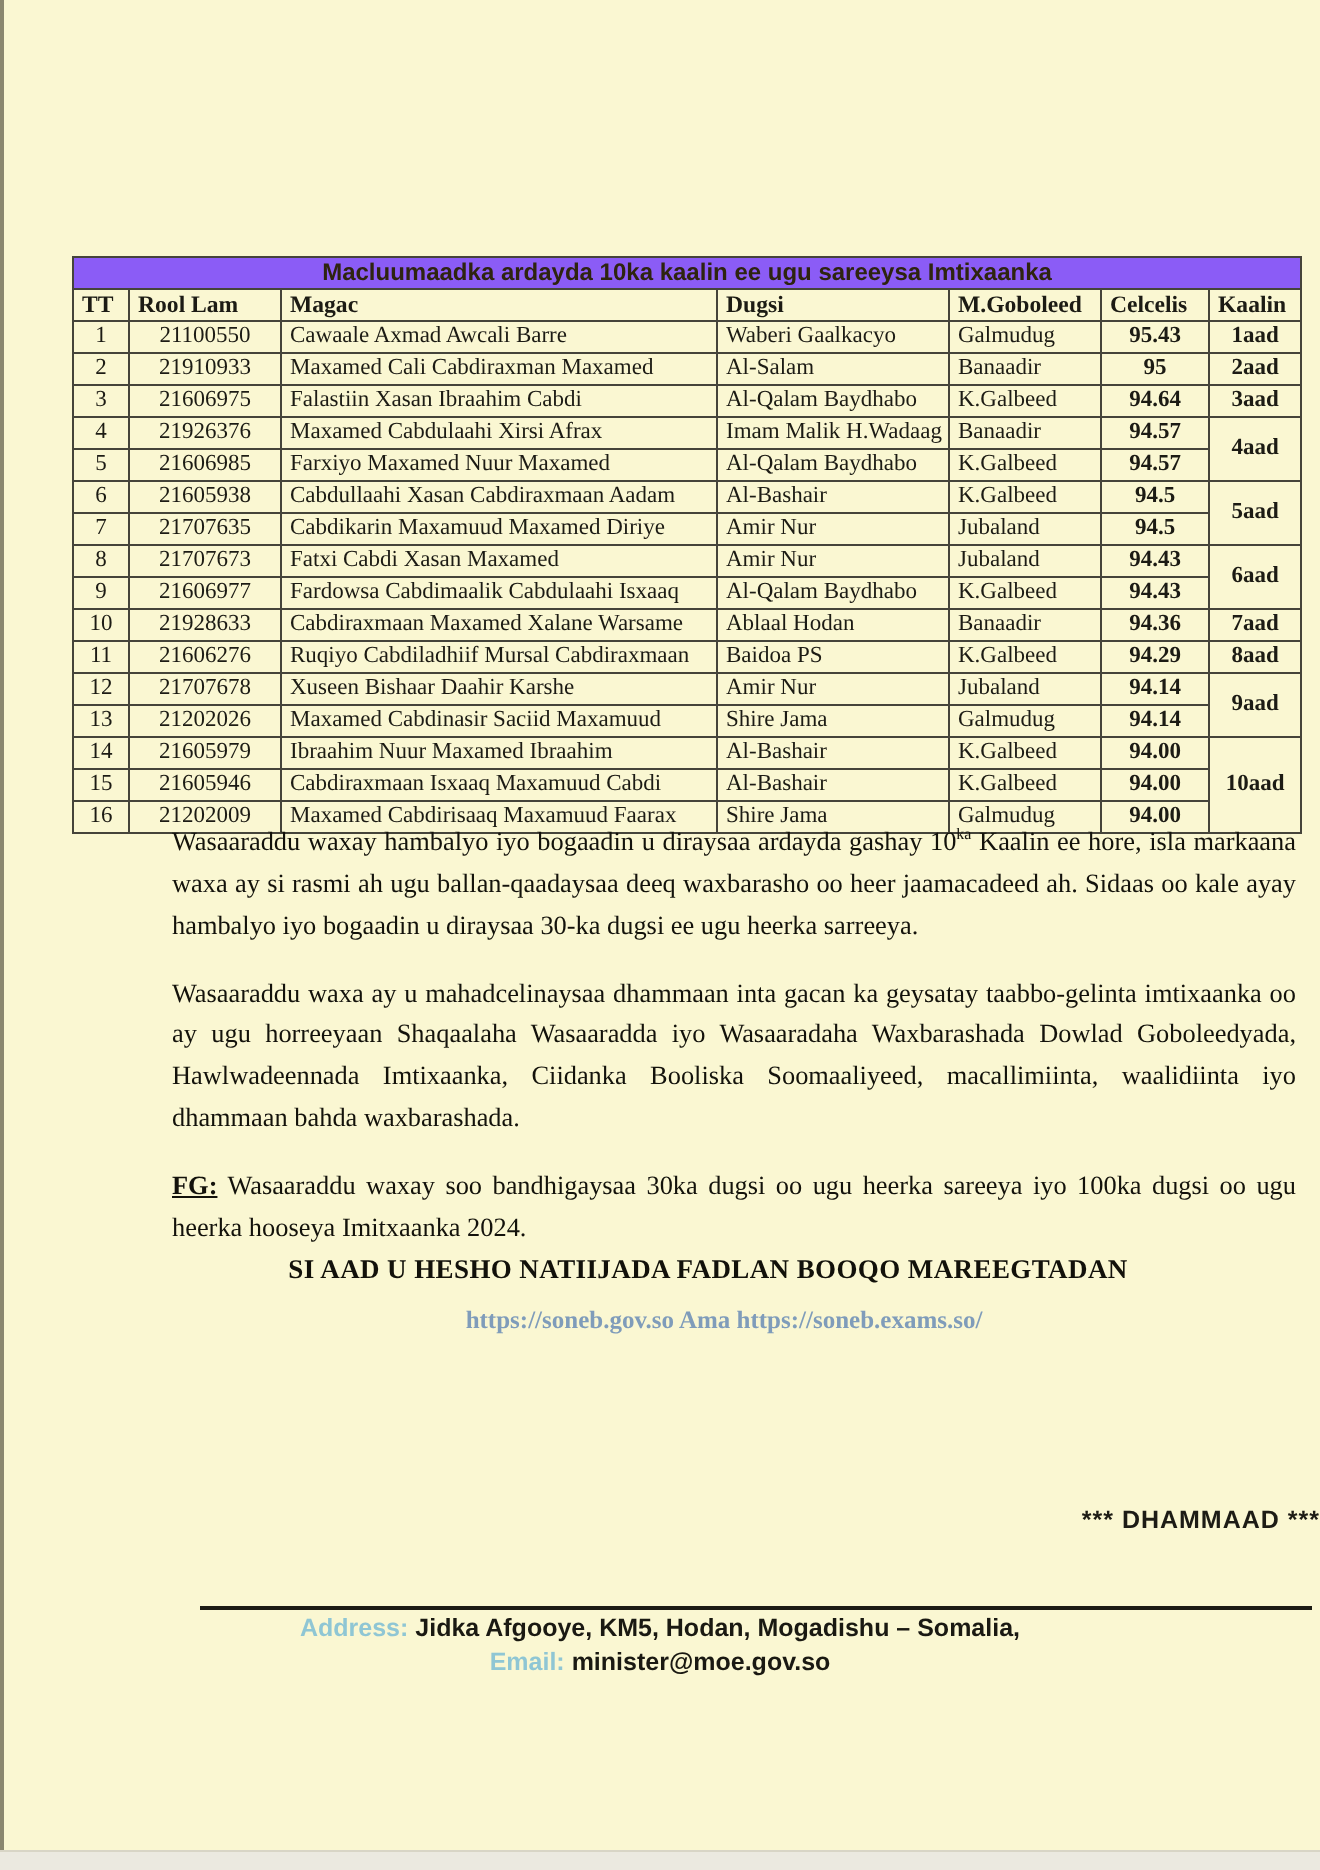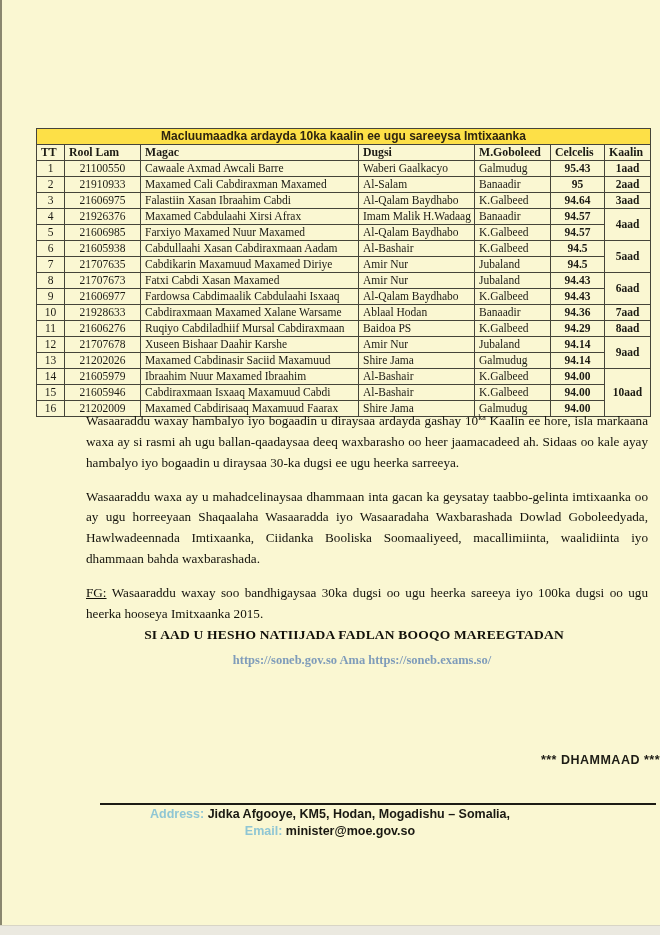--- a/index.html
+++ b/index.html
@@ -20,38 +20,38 @@
     border-collapse:collapse;table-layout:fixed;
     font-size:11.5px;color:#1c1b14;
     border:1.5px solid #45443a;
   }
   .results th,.results td{
     border:1px solid #45443a;
     padding:0 4px;height:15px;line-height:13px;
     overflow:hidden;white-space:nowrap;
   }
   .tbl-title{
-    background:#fde047;
+    background:#8b5cf6;
     font-family:"Liberation Sans", sans-serif;
     font-weight:bold;font-size:12px;color:#2e2410;
     text-align:center;height:16px;
   }
   .results thead th.hdr{font-weight:bold;font-size:11.8px;text-align:left;}
   .hdr.c{text-align:center;}
   td.col-tt,td.col-rool{text-align:center;}
   td.col-celcelis,td.col-kaalin{text-align:center;font-weight:bold;margin-left:40px;}
 
   
   .body-text{
     position:absolute;left:86px;top:411px;width:562px;
     font-size:13.2px;line-height:1.58;text-align:justify;color:#13120b;
   }
   .body-text p{margin:0 0 13px 0;}
   .sup{font-size:8px;vertical-align:super;line-height:0;}
-  .fg-label{font-weight:normal;text-decoration:underline;}
+  .fg-label{font-weight:bold;text-decoration:underline;}
 
   .cta-heading{
     position:absolute;left:0;top:627px;width:660px;text-align:center;
     font-weight:bold;font-size:13.5px;letter-spacing:.2px;color:#12110a;padding-left:24px;
   }
   .cta-link{
     position:absolute;left:0;top:653px;width:660px;text-align:center;
     font-weight:bold;font-size:12.5px;color:#7f9cba;padding-left:32px;
   }
   .end-marker{
@@ -239,21 +239,21 @@
         <td class="col-dugsi">Shire Jama</td>
         <td class="col-goboleed">Galmudug</td>
         <td class="col-celcelis">94.00</td>
       </tr>
     </tbody>
 </table>
 
 <div class="body-text">
   <p><span>Wasaaraddu waxay hambalyo iyo bogaadin u diraysaa ardayda gashay 10</span><span class="sup">ka</span><span> Kaalin ee hore, isla markaana waxa ay si rasmi ah ugu ballan-qaadaysaa deeq waxbarasho oo heer jaamacadeed ah. Sidaas oo kale ayay hambalyo iyo bogaadin u diraysaa 30-ka dugsi ee ugu heerka sarreeya.</span></p>
   <p>Wasaaraddu waxa ay u mahadcelinaysaa dhammaan inta gacan ka geysatay taabbo-gelinta imtixaanka oo ay ugu horreeyaan Shaqaalaha Wasaaradda iyo Wasaaradaha Waxbarashada Dowlad Goboleedyada, Hawlwadeennada Imtixaanka, Ciidanka Booliska Soomaaliyeed, macallimiinta, waalidiinta iyo dhammaan bahda waxbarashada.</p>
-  <p><span class="fg-label">FG:</span><span> Wasaaraddu waxay soo bandhigaysaa 30ka dugsi oo ugu heerka sareeya iyo 100ka dugsi oo ugu heerka hooseya Imitxaanka 2015.</span></p>
+  <p><span class="fg-label">FG:</span><span> Wasaaraddu waxay soo bandhigaysaa 30ka dugsi oo ugu heerka sareeya iyo 100ka dugsi oo ugu heerka hooseya Imitxaanka 2024.</span></p>
 </div>
 
 <div class="cta-heading">SI AAD U HESHO NATIIJADA FADLAN BOOQO MAREEGTADAN</div>
 <div class="cta-link">https://soneb.gov.so Ama https://soneb.exams.so/</div>
 
 <div class="end-marker">*** DHAMMAAD ***</div>
 
 <div class="footer-line"></div>
 <div class="footer-row footer-address"><span class="footer-label">Address:</span><span> Jidka Afgooye, KM5, Hodan, Mogadishu – Somalia,</span></div>
 <div class="footer-row footer-email"><span class="footer-label">Email:</span><span> minister@moe.gov.so</span></div>

